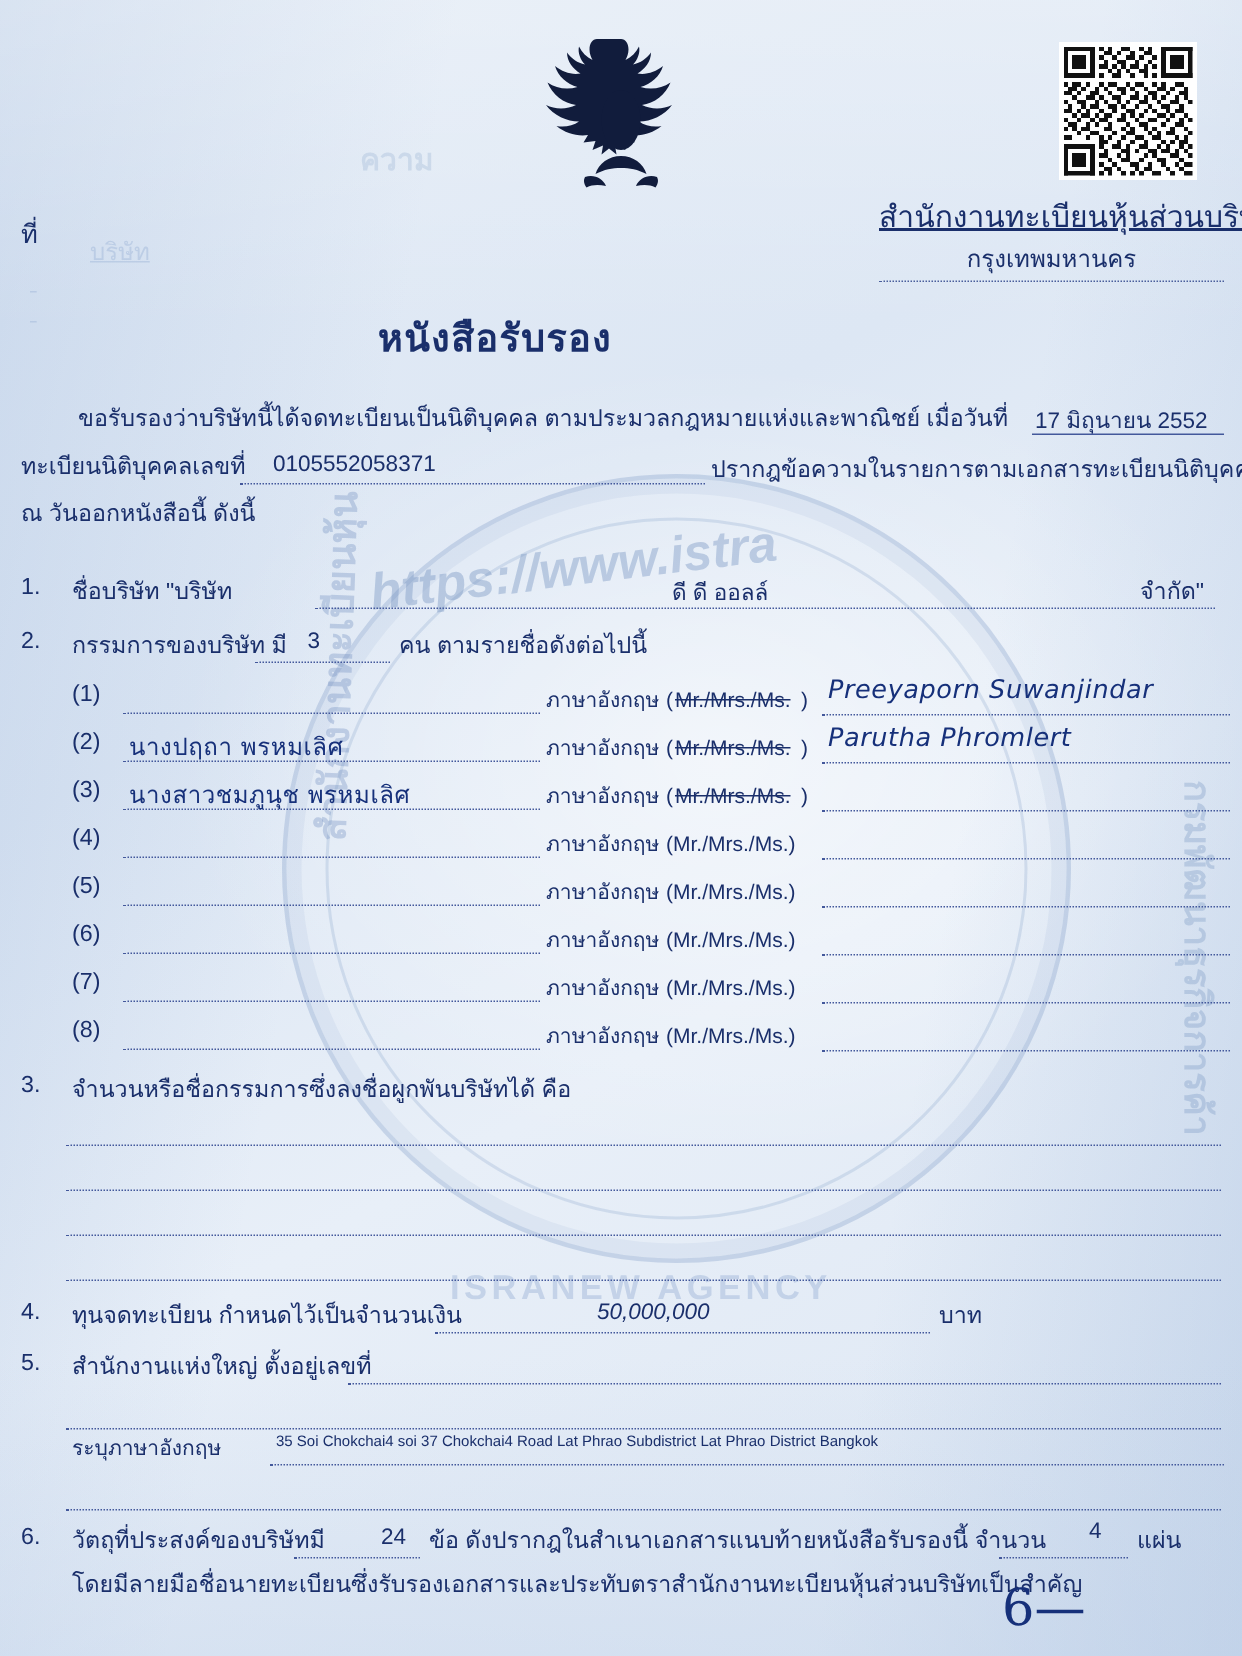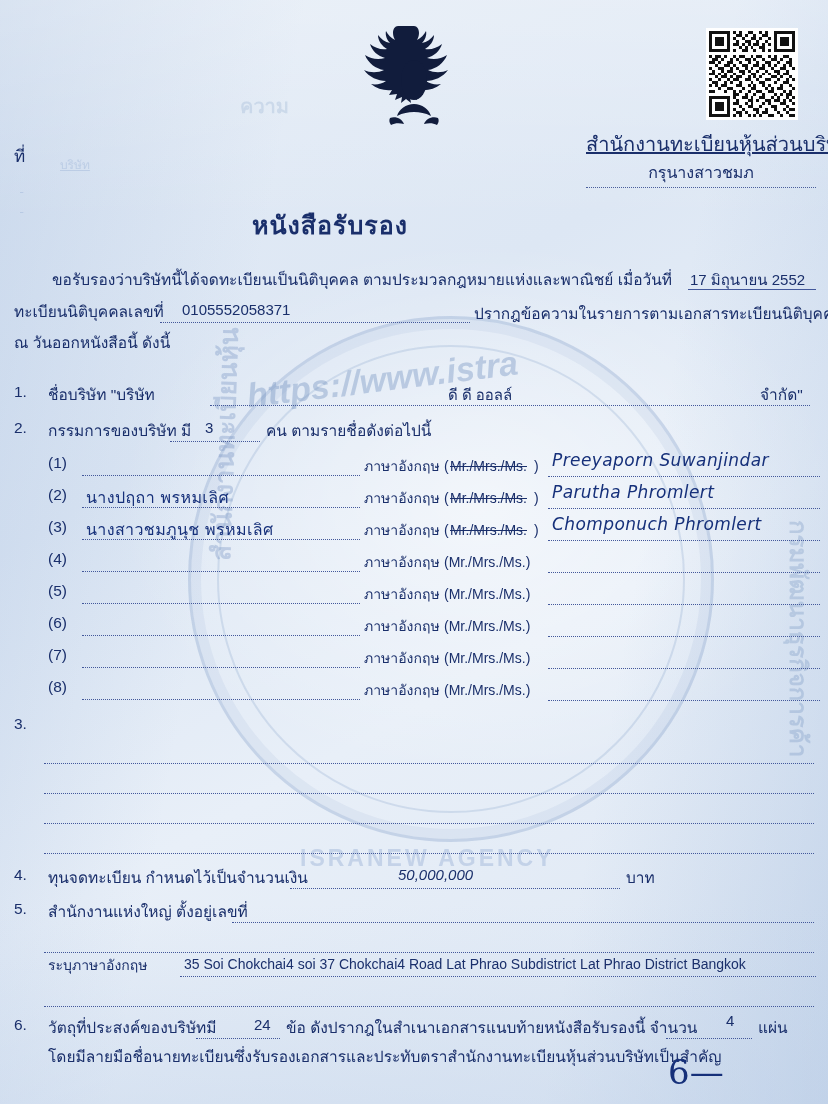--- a/index.html
+++ b/index.html
@@ -94,21 +94,21 @@
     position: absolute;
     left: 4px; top: 160px;
     width: 150px; height: 220px;
     font-size: 11px;
     line-height: 22px;
     color: rgba(150,175,210,0.40);
     pointer-events: none;
   }
   .wm-back-text {
     position: absolute;
-    font-size: 12px;
+    font-size: 16px;
     color: rgba(150,175,212,0.40);
     pointer-events: none;
     white-space: nowrap;
     text-decoration: underline;
   }
 
   
   .qr {
     position: absolute;
     right: 30px; top: 28px;
@@ -464,21 +464,21 @@
           <rect x="17" y="28" width="1" height="1"></rect>
           <rect x="20" y="28" width="2" height="1"></rect>
           <rect x="24" y="28" width="1" height="1"></rect>
           <rect x="27" y="28" width="2" height="1"></rect>
       </g>
     </svg>
   </div>
 
   <div class="hdr-thi">ที่</div>
   <div class="hdr-office">สำนักงานทะเบียนหุ้นส่วนบริษัท</div>
-  <div class="hdr-city-line">กรุนางสาวชมภ</div>
+  <div class="hdr-city-line">กรุงเทพมหานคร</div>
   <div class="doc-title">หนังสือรับรอง</div>
 
   <div class="tx" style="left:52px; top:268px;">ขอรับรองว่าบริษัทนี้ได้จดทะเบียนเป็นนิติบุคคล ตามประมวลกฎหมายแห่งและพาณิชย์ เมื่อวันที่</div>
   <div class="fill" style="left:690px; top:268px;">17 มิถุนายน 2552</div>
   <div class="solid-line" style="left:688px; top:289px; width:128px;"></div>
 
   <div class="tx" style="left:14px; top:300px;">ทะเบียนนิติบุคคลเลขที่</div>
   <div class="u-line" style="left:160px; top:322px; width:310px;"></div>
   <div class="fill" style="left:182px; top:301px;">0105552058371</div>
   <div class="tx" style="left:474px; top:302px;">ปรากฎข้อความในรายการตามเอกสารทะเบียนนิติบุคคล</div>
@@ -515,21 +515,20 @@
   <div class="hand hand-en" style="left:552px; top:482px;">Parutha  Phromlert</div>
   <div class="u-line" style="left:548px; top:508px; width:272px;"></div>
 
   <div class="idx small" style="left:48px; top:518px;">(3)</div>
   <div class="u-line" style="left:82px; top:539px; width:278px;"></div>
   <div class="hand" style="left:86px; top:517px;">นางสาวชมภูนุช พรหมเลิศ</div>
   <div class="tx small" style="left:364px; top:520px;">ภาษาอังกฤษ</div>
   <div class="tx small" style="left:450px; top:520px; text-decoration: line-through;">Mr./Mrs./Ms.</div>
   <div class="tx small" style="left:444px; top:520px;">(</div>
   <div class="tx small" style="left:534px; top:520px;">)</div>
-  <div class="hand hand-en" style="left:552px; top:514px;">Chomponuch  Phromlert</div>
   <div class="u-line" style="left:548px; top:540px; width:272px;"></div>
 
   <div class="idx small" style="left:48px; top:550px;">(4)</div>
   <div class="u-line" style="left:82px; top:571px; width:278px;"></div>
   <div class="tx small" style="left:364px; top:552px;">ภาษาอังกฤษ</div>
   <div class="tx small" style="left:444px; top:552px;">(Mr./Mrs./Ms.)</div>
   <div class="u-line" style="left:548px; top:572px; width:272px;"></div>
 
   <div class="idx small" style="left:48px; top:582px;">(5)</div>
   <div class="u-line" style="left:82px; top:603px; width:278px;"></div>
@@ -549,37 +548,38 @@
   <div class="tx small" style="left:444px; top:648px;">(Mr./Mrs./Ms.)</div>
   <div class="u-line" style="left:548px; top:668px; width:272px;"></div>
 
   <div class="idx small" style="left:48px; top:678px;">(8)</div>
   <div class="u-line" style="left:82px; top:699px; width:278px;"></div>
   <div class="tx small" style="left:364px; top:680px;">ภาษาอังกฤษ</div>
   <div class="tx small" style="left:444px; top:680px;">(Mr./Mrs./Ms.)</div>
   <div class="u-line" style="left:548px; top:700px; width:272px;"></div>
 
   <div class="idx" style="left:14px; top:715px;">3.</div>
+  <div class="tx" style="left:48px; top:715px;">จำนวนหรือชื่อกรรมการซึ่งลงชื่อผูกพันบริษัทได้ คือ</div>
   <div class="u-line" style="left:44px; top:763px; width:770px;"></div>
   <div class="u-line" style="left:44px; top:793px; width:770px;"></div>
   <div class="u-line" style="left:44px; top:823px; width:770px;"></div>
   <div class="u-line" style="left:44px; top:853px; width:770px;"></div>
 
   <div class="idx" style="left:14px; top:866px;">4.</div>
   <div class="tx" style="left:48px; top:866px;">ทุนจดทะเบียน กำหนดไว้เป็นจำนวนเงิน</div>
   <div class="u-line" style="left:290px; top:888px; width:330px;"></div>
   <div class="fill" style="left:398px; top:866px;font-style:italic;">50,000,000</div>
   <div class="tx" style="left:626px; top:866px;">บาท</div>
 
   <div class="idx" style="left:14px; top:900px;">5.</div>
   <div class="tx" style="left:48px; top:900px;">สำนักงานแห่งใหญ่ ตั้งอยู่เลขที่</div>
   <div class="u-line" style="left:232px; top:922px; width:582px;"></div>
   <div class="u-line" style="left:44px; top:952px; width:770px;"></div>
   <div class="tx small" style="left:48px; top:955px;">ระบุภาษาอังกฤษ</div>
-  <div class="fill" style="left:184px; top:956px; font-size:14px;">35 Soi Chokchai4 soi 37 Chokchai4 Road Lat Phrao Subdistrict Lat Phrao District Bangkok</div>
+  <div class="fill" style="left:184px; top:956px; font-size:10px;">35 Soi Chokchai4 soi 37 Chokchai4 Road Lat Phrao Subdistrict Lat Phrao District Bangkok</div>
   <div class="u-line" style="left:180px; top:976px; width:636px;"></div>
   <div class="u-line" style="left:44px; top:1006px; width:770px;"></div>
 
   <div class="idx" style="left:14px; top:1016px;">6.</div>
   <div class="tx" style="left:48px; top:1016px;">วัตถุที่ประสงค์ของบริษัทมี</div>
   <div class="u-line" style="left:196px; top:1038px; width:84px;"></div>
   <div class="fill" style="left:222px; top:1016px;margin-left:32px;">24</div>
   <div class="tx" style="left:286px; top:1016px;">ข้อ ดังปรากฎในสำเนาเอกสารแนบท้ายหนังสือรับรองนี้ จำนวน</div>
   <div class="u-line" style="left:666px; top:1038px; width:86px;"></div>
   <div class="fill" style="left:726px; top:1012px;">4</div>

